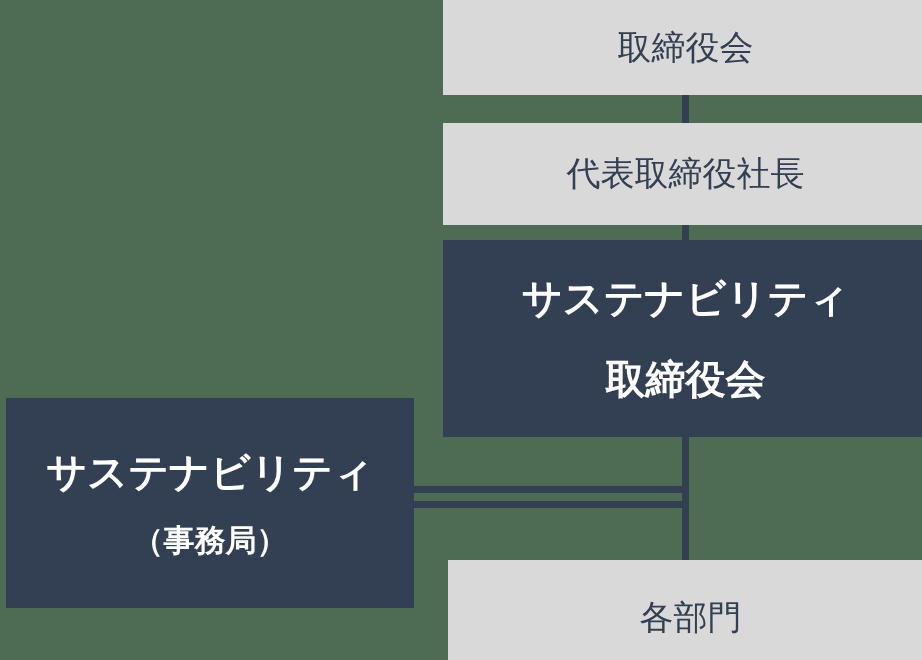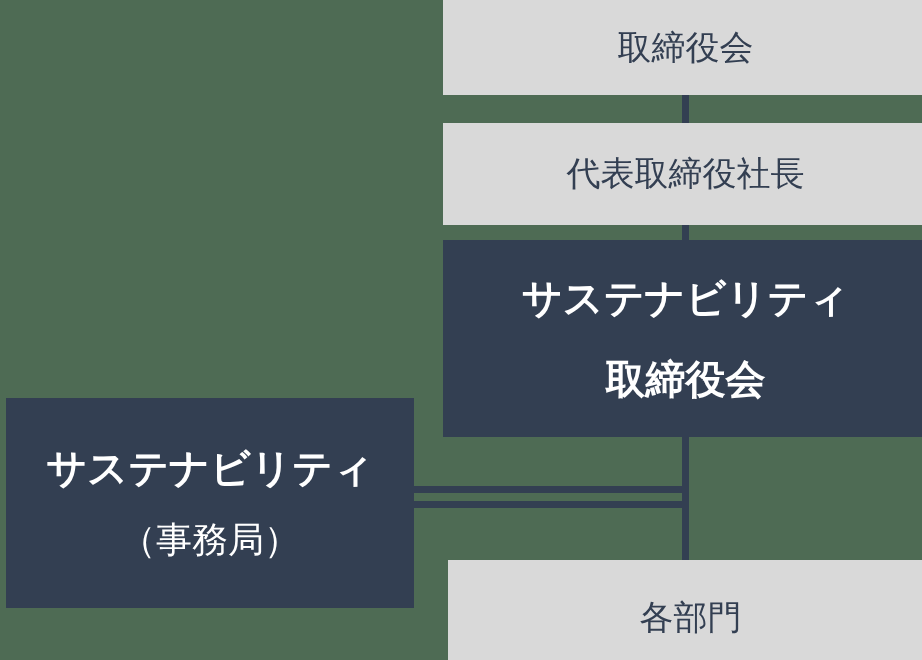--- a/index.html
+++ b/index.html
@@ -31,22 +31,22 @@
     font-size: 34px;
     font-weight: 500;
   }
   .node.dark {
     background: var(--box-dark, #333f52);
     color: var(--text-light, #ffffff);
     font-size: 40px;
     font-weight: 700;
   }
   .node .sub {
-    font-size: 36px;
-    font-weight: 400;
+    font-size: 31px;
+    font-weight: 700;
   }
   .line {
     position: absolute;
     background: var(--line, #333f52);
   }
 
   
   .box-board       { left: 437px; top:   0px; width: 485px; height:  95px; }
   .box-president   { left: 437px; top: 123px; width: 485px; height:  102px; }
   .box-committee   { left: 437px; top: 240px; width: 485px; height: 197px; row-gap: 26px; }

